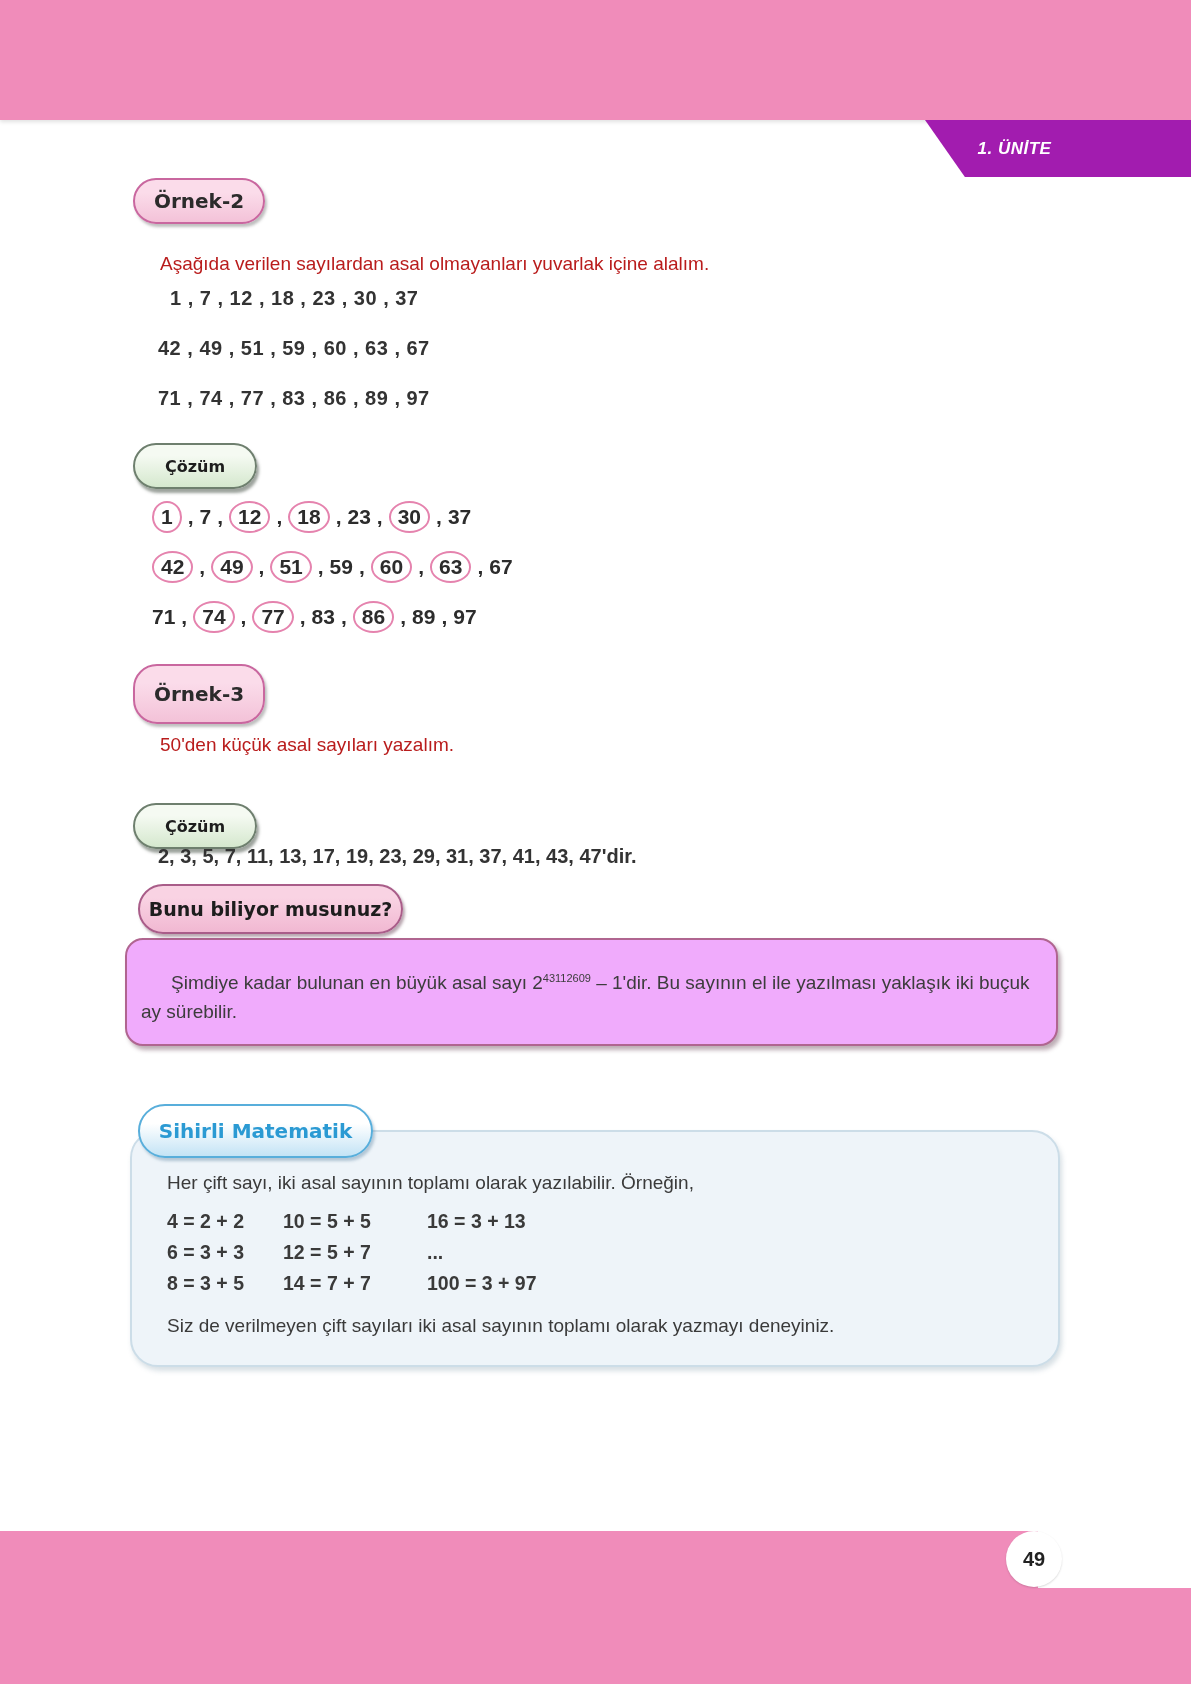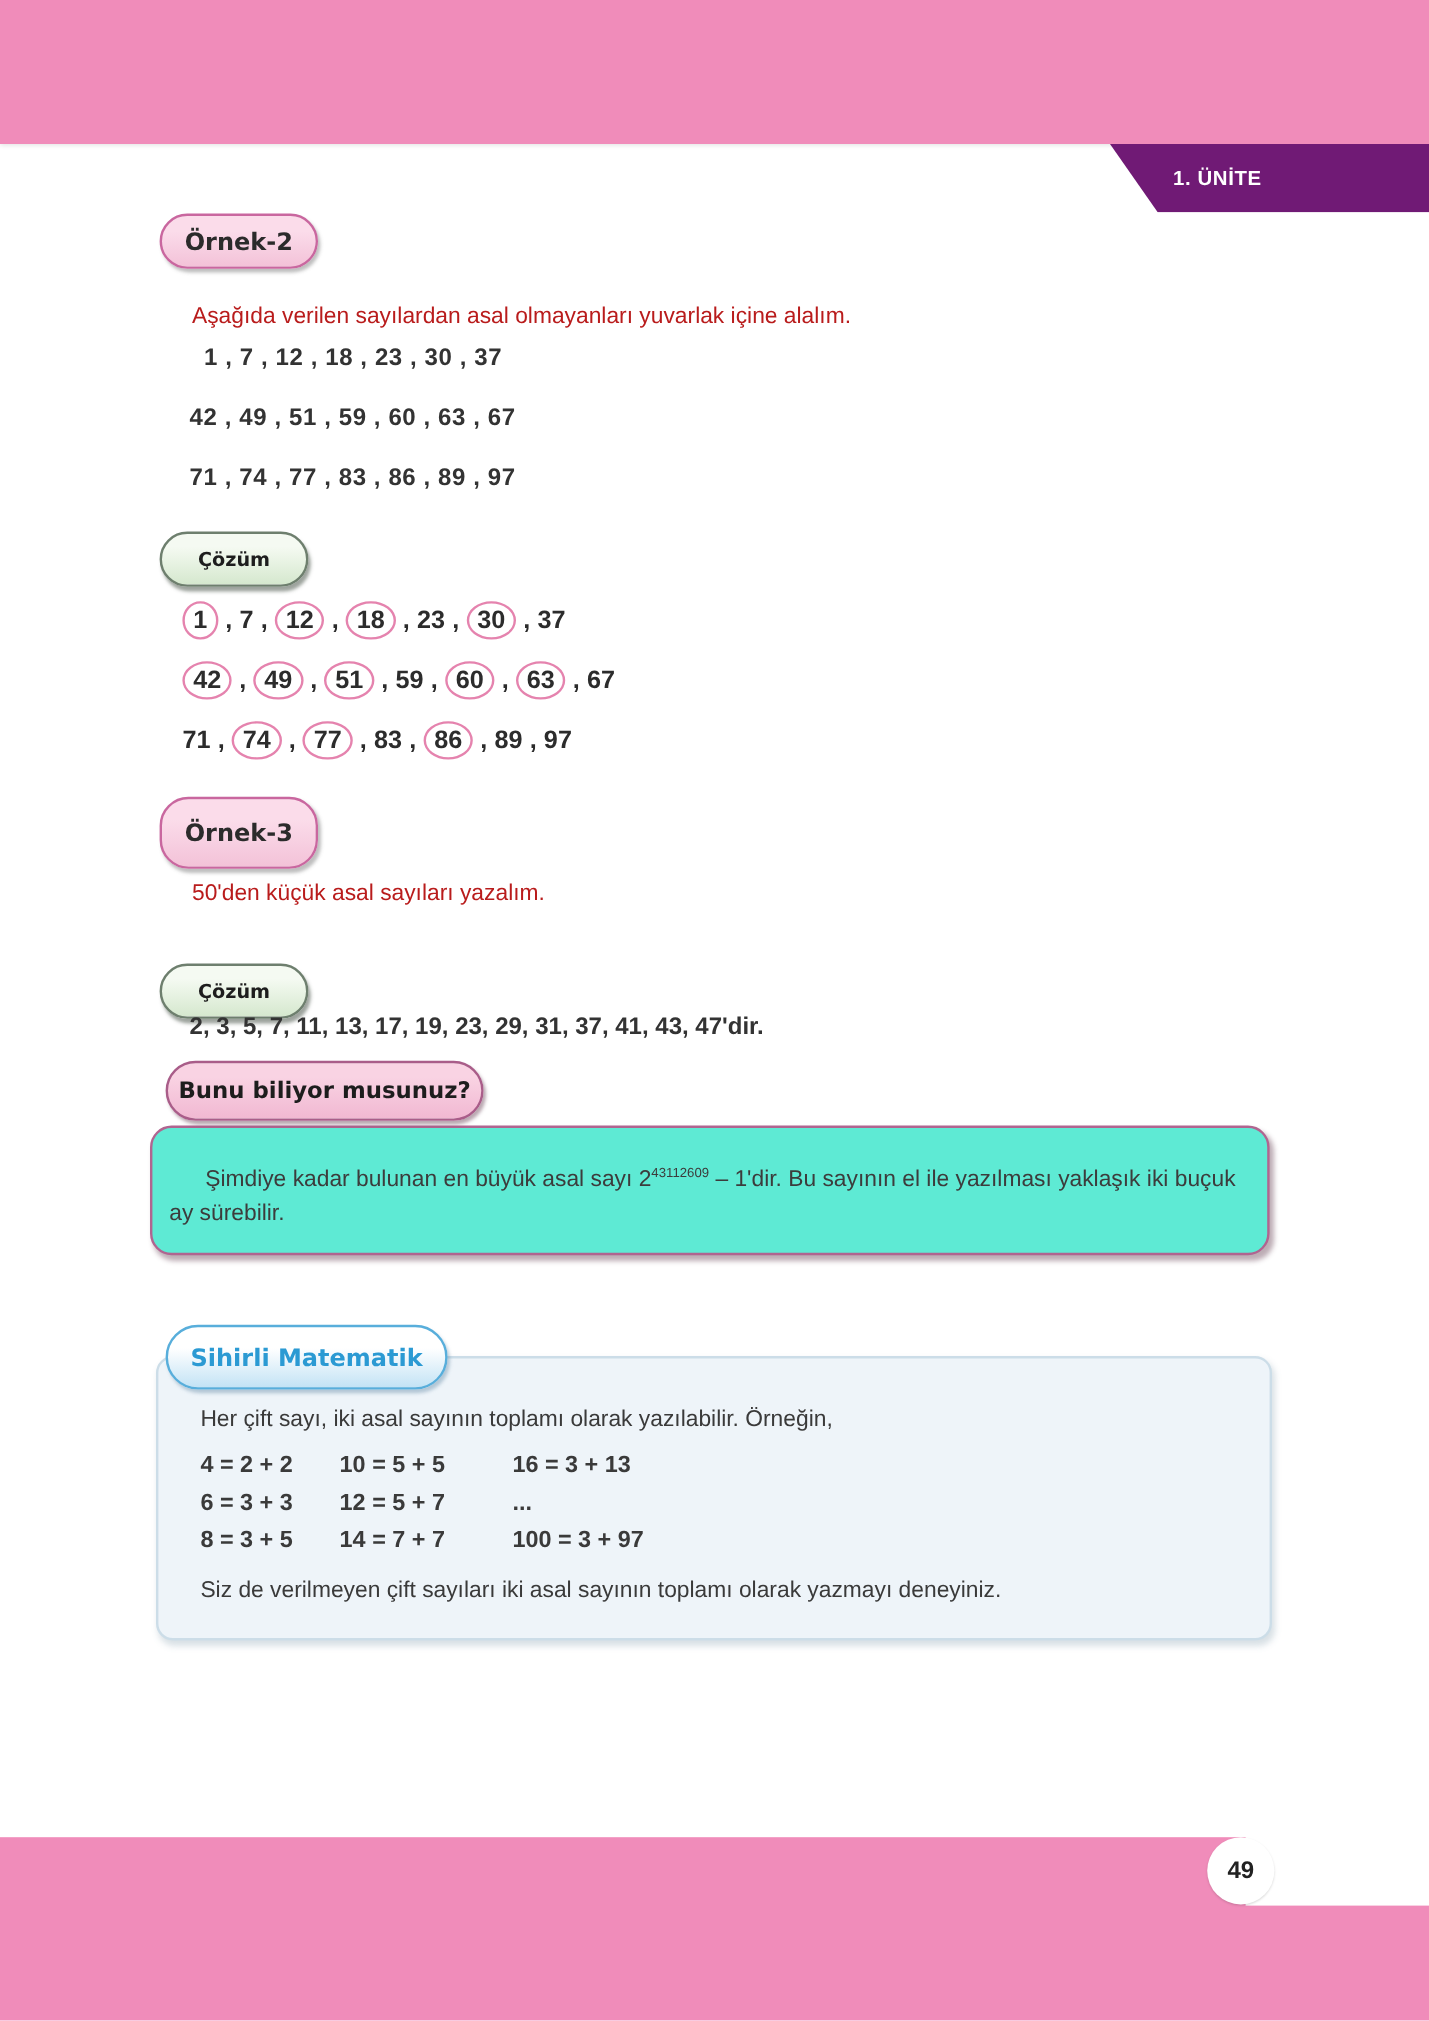--- a/index.html
+++ b/index.html
@@ -3,22 +3,22 @@
 <meta charset="utf-8">
 <style>
   * { margin:0; padding:0; box-sizing:border-box; }
   html,body { width:1191px; height:1684px; background:#ffffff; font-family:"Liberation Sans", sans-serif; }
   #page { position:relative; width:1191px; height:1684px; background:#fff; overflow:hidden; }
 
   
   .header-band { position:absolute; left:0; top:0; width:1191px; height:120px;
                  background:#f08cba; box-shadow:0 2px 4px rgba(0,0,0,0.12); }
   .unit-tab { position:absolute; left:925px; top:120px; width:266px; height:57px;
-              background:#701a75; clip-path:polygon(0 0, 100% 0, 100% 100%, 15% 100%);
-              display:flex; align-items:center; justify-content:center; padding-right:87px; }
+              background:#a21caf; clip-path:polygon(0 0, 100% 0, 100% 100%, 15% 100%);
+              display:flex; align-items:center; justify-content:center; padding-right:87px;font-style:italic; }
   .unit-tab span { color:#ffffff; font-weight:bold; font-size:17px; letter-spacing:0.5px; }
 
   .footer-main { position:absolute; left:0; top:1588px; width:1191px; height:96px; background:#f08cba; }
   .footer-left { position:absolute; left:0; top:1531px; width:1038px; height:60px; background:#f08cba; }
   .page-circle { position:absolute; left:1006px; top:1531px; width:56px; height:56px;
                  border-radius:50%; background:#ffffff; box-shadow:0 1px 2px rgba(0,0,0,0.15);
                  display:flex; align-items:center; justify-content:center;
                  font-size:20px; font-weight:bold; color:#222; }
 
   
@@ -56,28 +56,28 @@
   #solution-rows { position:absolute; left:152px; top:492px; }
   .sol-row { height:50px; display:flex; align-items:center; font-size:21px; font-weight:bold; color:#2c2c2c; }
   .sol-num { display:inline-block; text-align:center; }
   .circled { border:2px solid #e583ae; border-radius:50%; padding:2px 7px; min-width:16px; }
   .sep { margin:0 6px; }
 
   .primes-line { position:absolute; left:158px; top:845px; font-size:20px; font-weight:600; color:#333; }
 
   
   .bunu-box { position:absolute; left:125px; top:938px; width:933px; height:108px;
-              background:#5eead4; border:2.5px solid #b06590; border-radius:18px; z-index:2;
+              background:#f0abfc; border:2.5px solid #b06590; border-radius:18px; z-index:2;
               box-shadow:3px 4px 4px rgba(90,50,70,0.4); }
   .bunu-text { padding:24px 18px 0 14px; font-size:19px; line-height:29px; color:#3c3c3c; text-indent:30px; }
   .bunu-text sup { font-size:11px; }
 
   
   .sihirli-box { position:absolute; left:130px; top:1130px; width:930px; height:237px;
-                 background:#eef4f9; border:2px solid #ccdde8; border-radius:14px; z-index:2;
+                 background:#eef4f9; border:2px solid #ccdde8; border-radius:28px; z-index:2;
                  box-shadow:2px 4px 5px rgba(100,130,150,0.25);
                  padding:40px 20px 0 35px; }
   .mm-intro { font-size:19px; color:#3a3a3a; }
   #eq-grid { margin-top:16px; display:grid; grid-template-columns:116px 144px auto;
              row-gap:8px; font-size:19.5px; font-weight:bold; color:#3a3a3a; }
   .mm-outro { margin-top:20px; font-size:19px; color:#3a3a3a; }
 </style>
 </head>
 <body>
 

